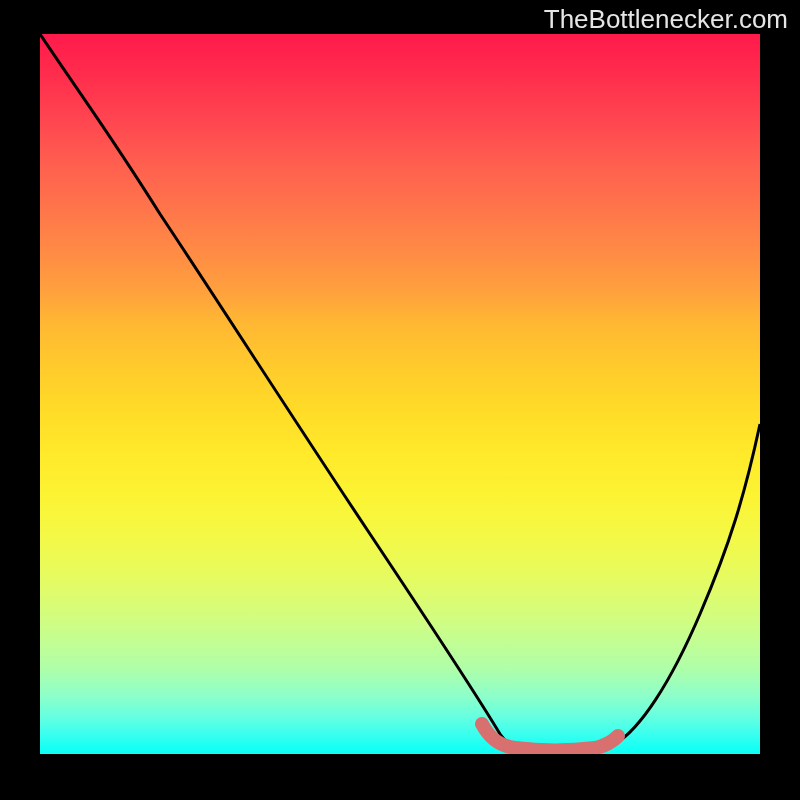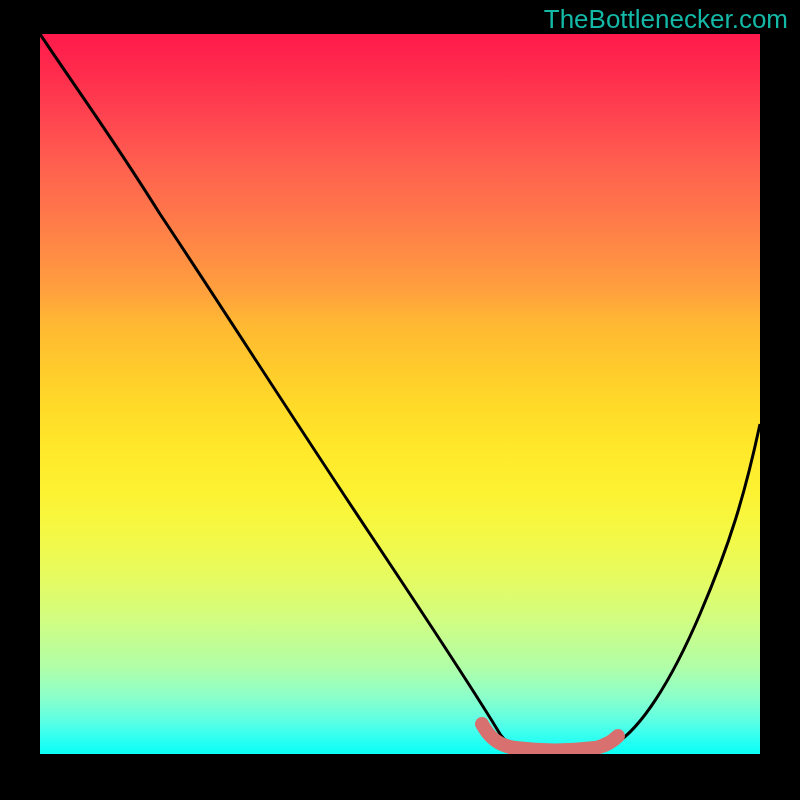--- a/index.html
+++ b/index.html
@@ -14,21 +14,21 @@
   .container {
     width: 800px;
     height: 800px;
     position: relative;
     background: #000;
   }
   .watermark {
     position: absolute;
     top: 4px;
     right: 12px;
-    color: #14b8a6;
+    color: #e5e5e5;
     font-size: 26px;
     font-weight: 500;
     z-index: 10;
   }
   .chart-area {
     position: absolute;
     left: 40px;
     top: 34px;
     width: 720px;
     height: 720px;

